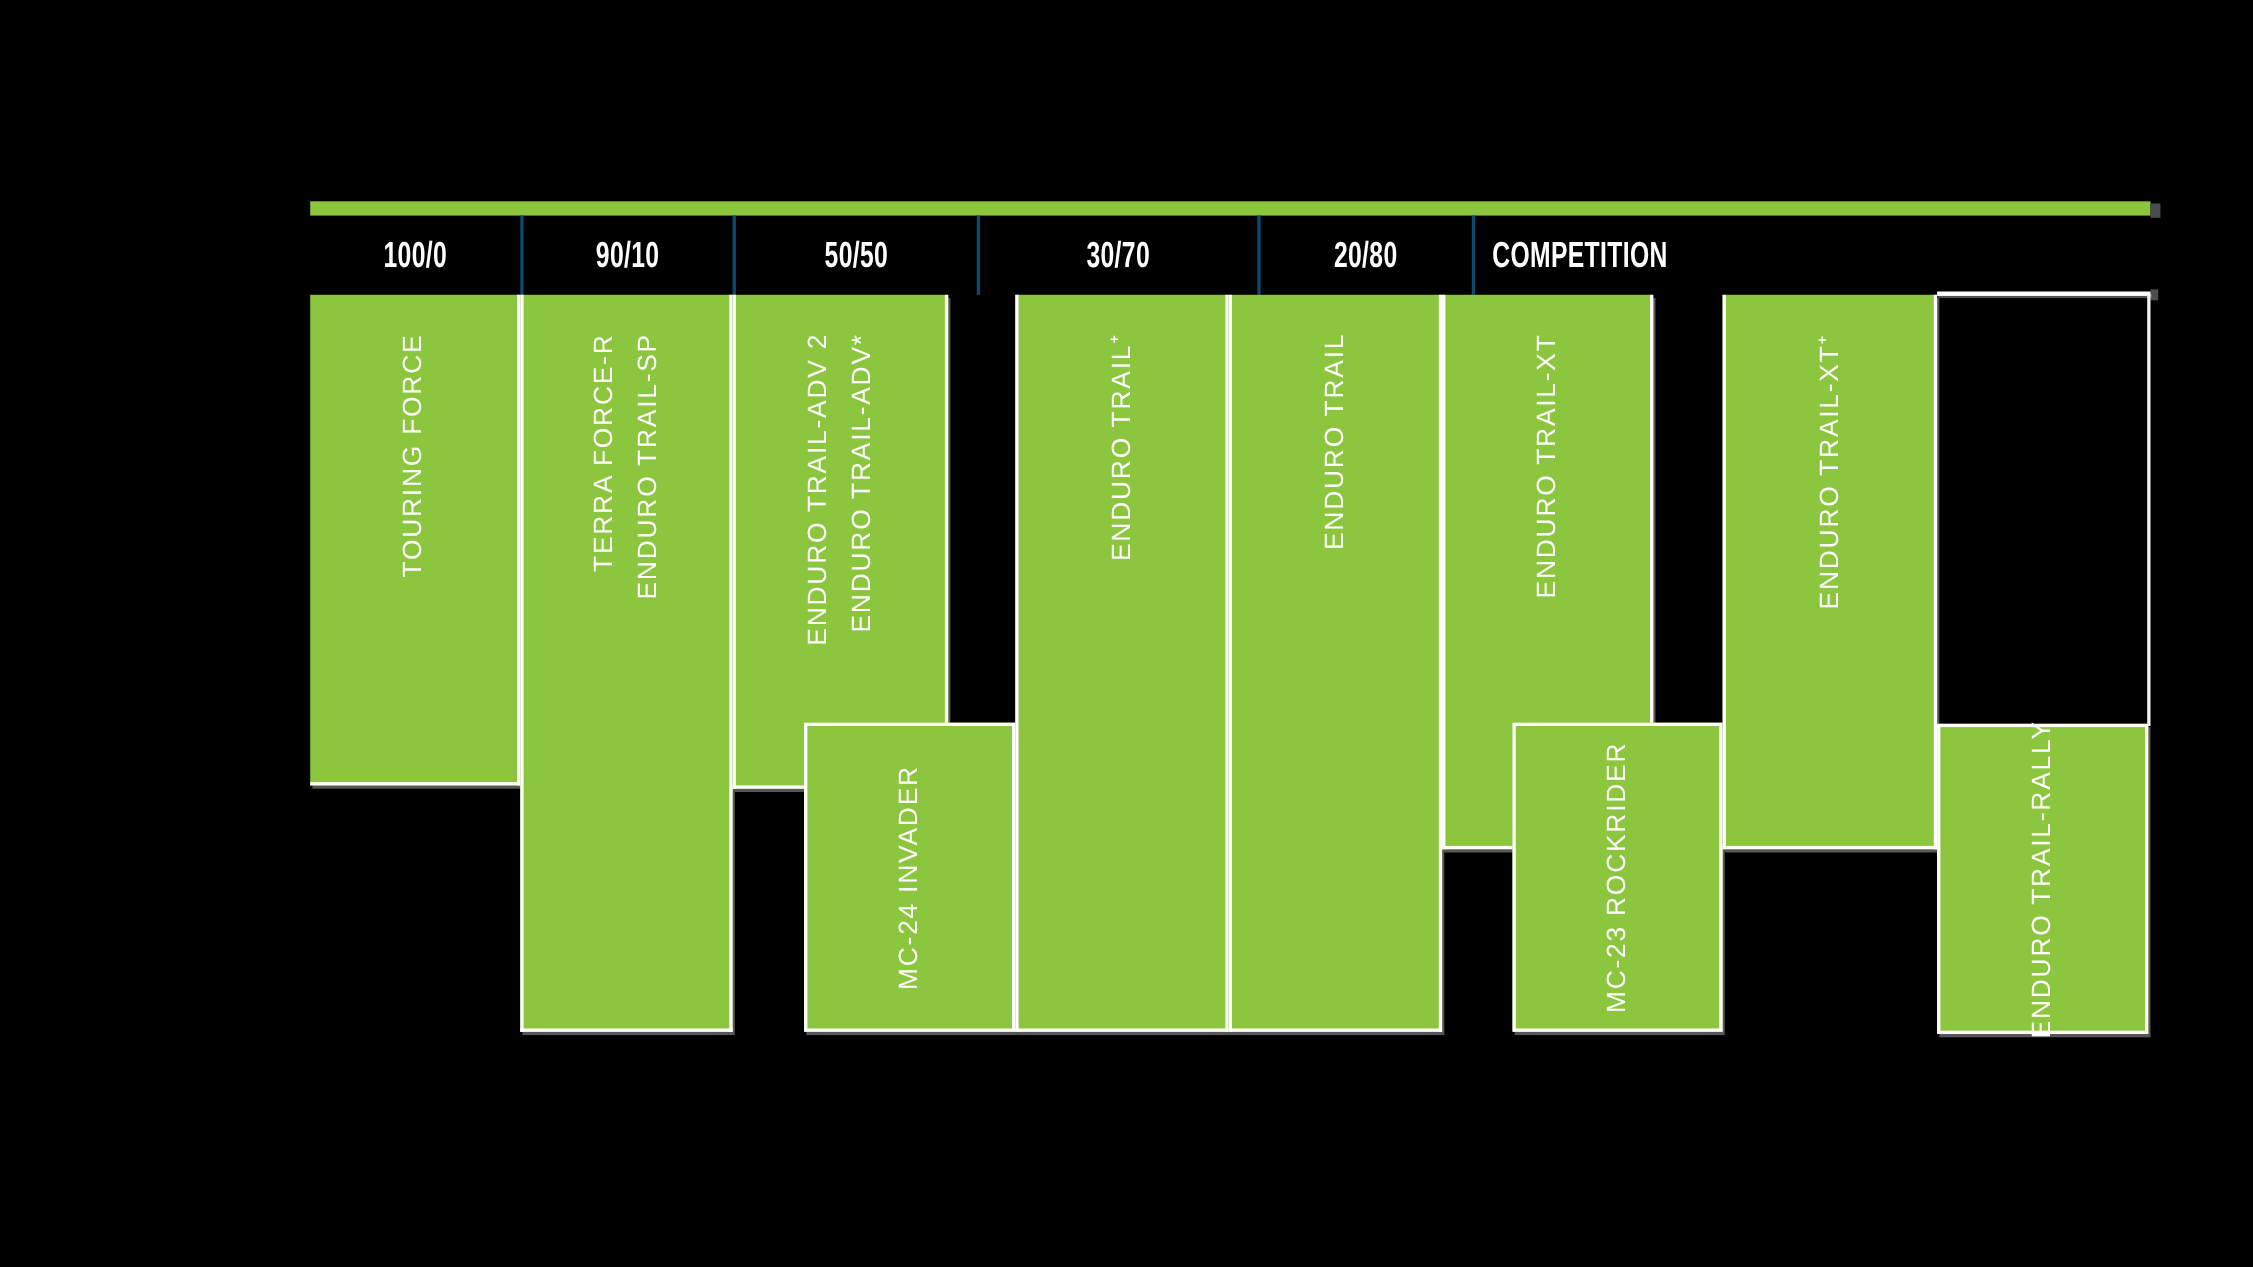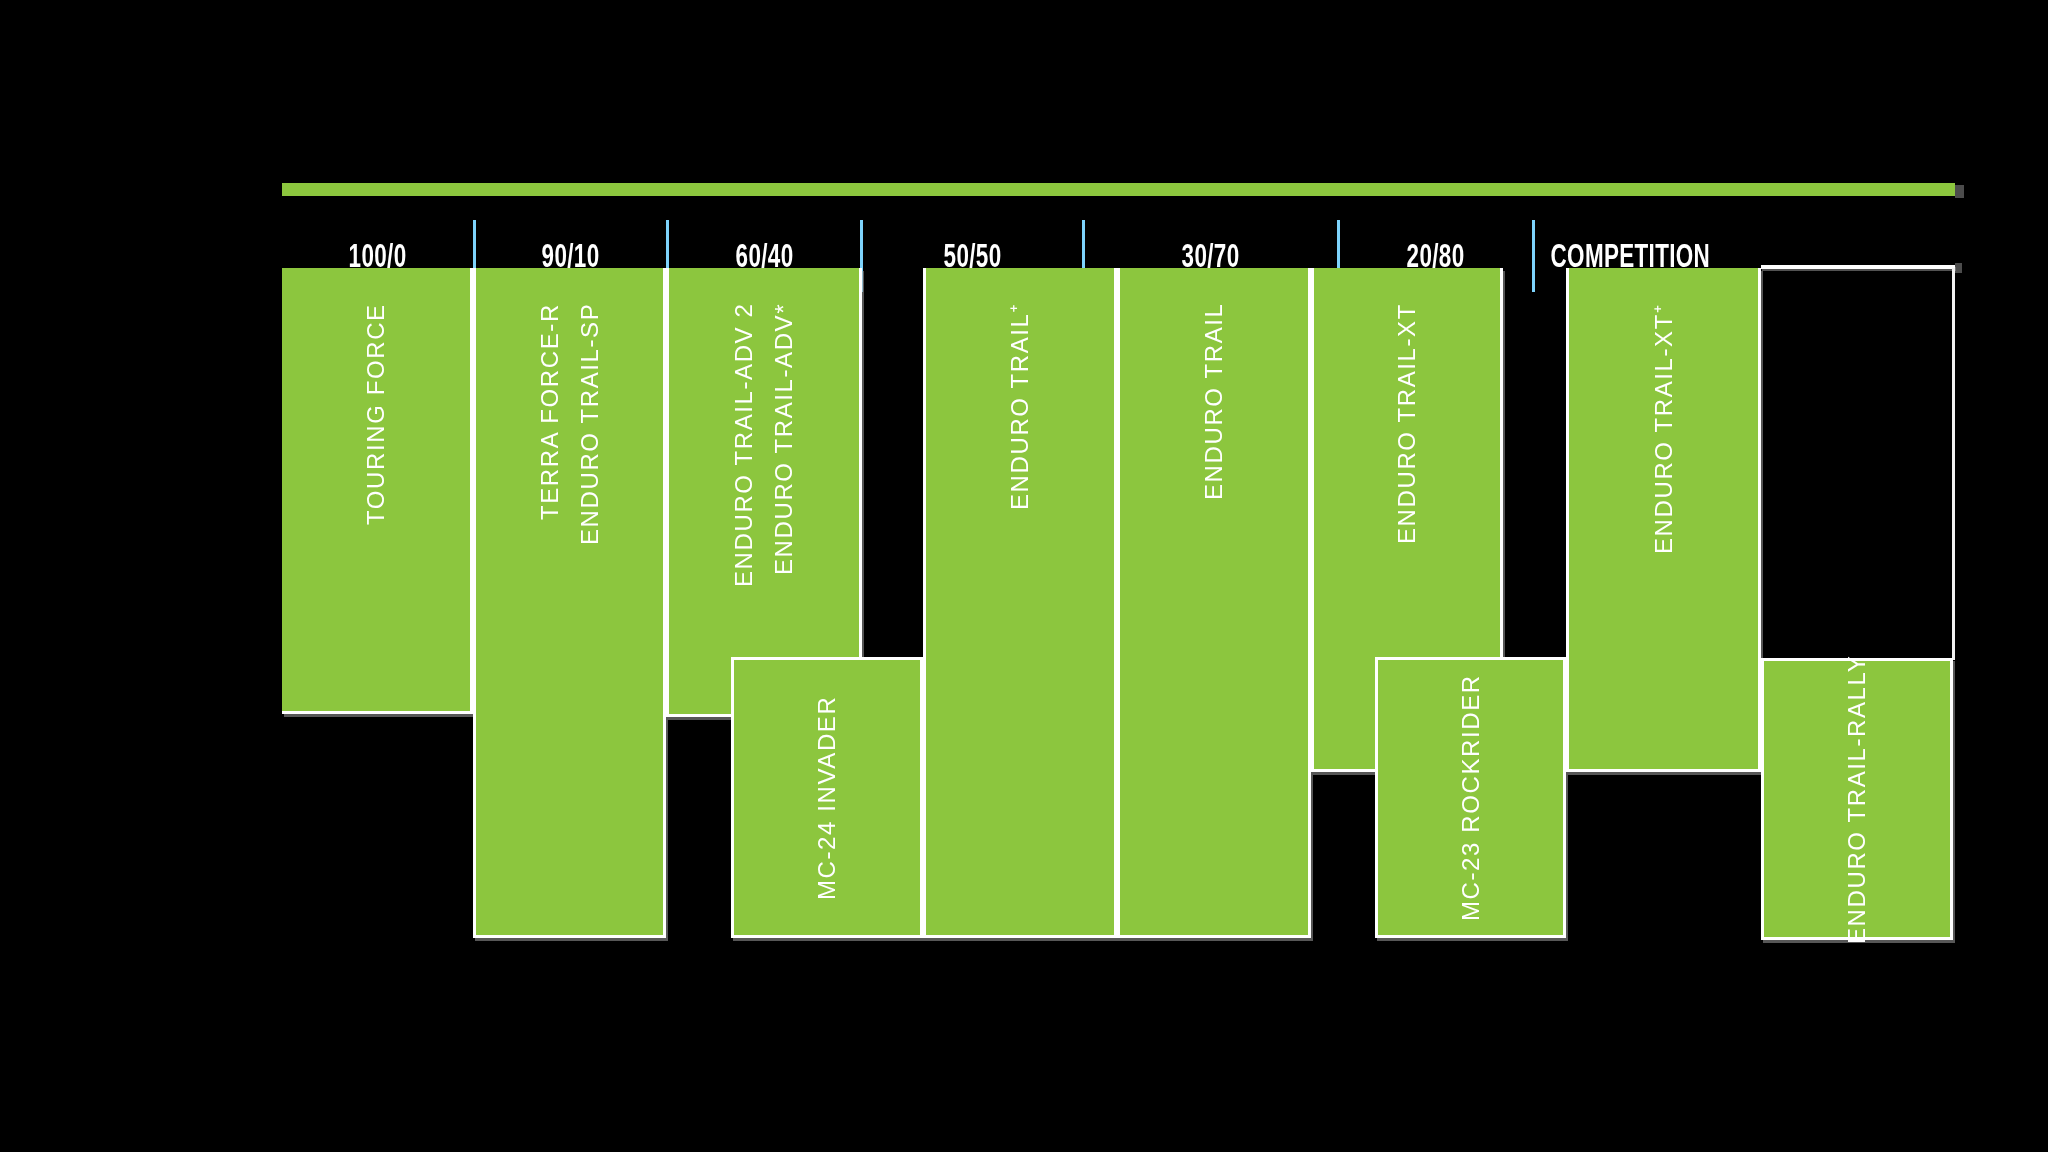--- a/index.html
+++ b/index.html
@@ -31,23 +31,22 @@
     display: flex;
   }
   .hcell {
     box-sizing: border-box;
     height: 100%;
     display: flex;
     align-items: center;
     justify-content: center;
     color: #fff;
     overflow: visible;
-    margin-top: 24px;
-  }
-  .hcell + .hcell { border-left: 3px solid #7dd3fc; }
+  }
+  .hcell + .hcell { border-left: 3px solid #0c4a6e; }
   .hcell span {
     display: inline-block;
     font-weight: 700;
     font-size: 33px;
     letter-spacing: 0.5px;
     white-space: nowrap;
     transform: scaleX(0.68);
   }
 
   .comp-underline {
@@ -119,23 +118,20 @@
   <div class="cap cap-top"></div>
   <div class="cap cap-line"></div>
 
   <div class="header-row">
     <div class="hcell" style="width:191px">
         <span>100/0</span>
       </div>
     <div class="hcell" style="width:193px">
         <span>90/10</span>
       </div>
-    <div class="hcell" style="width:194px">
-        <span>60/40</span>
-      </div>
     <div class="hcell" style="width:222px">
         <span>50/50</span>
       </div>
     <div class="hcell" style="width:255px">
         <span>30/70</span>
       </div>
     <div class="hcell" style="width:195px">
         <span>20/80</span>
       </div>
     <div class="hcell" style="width:194px">

